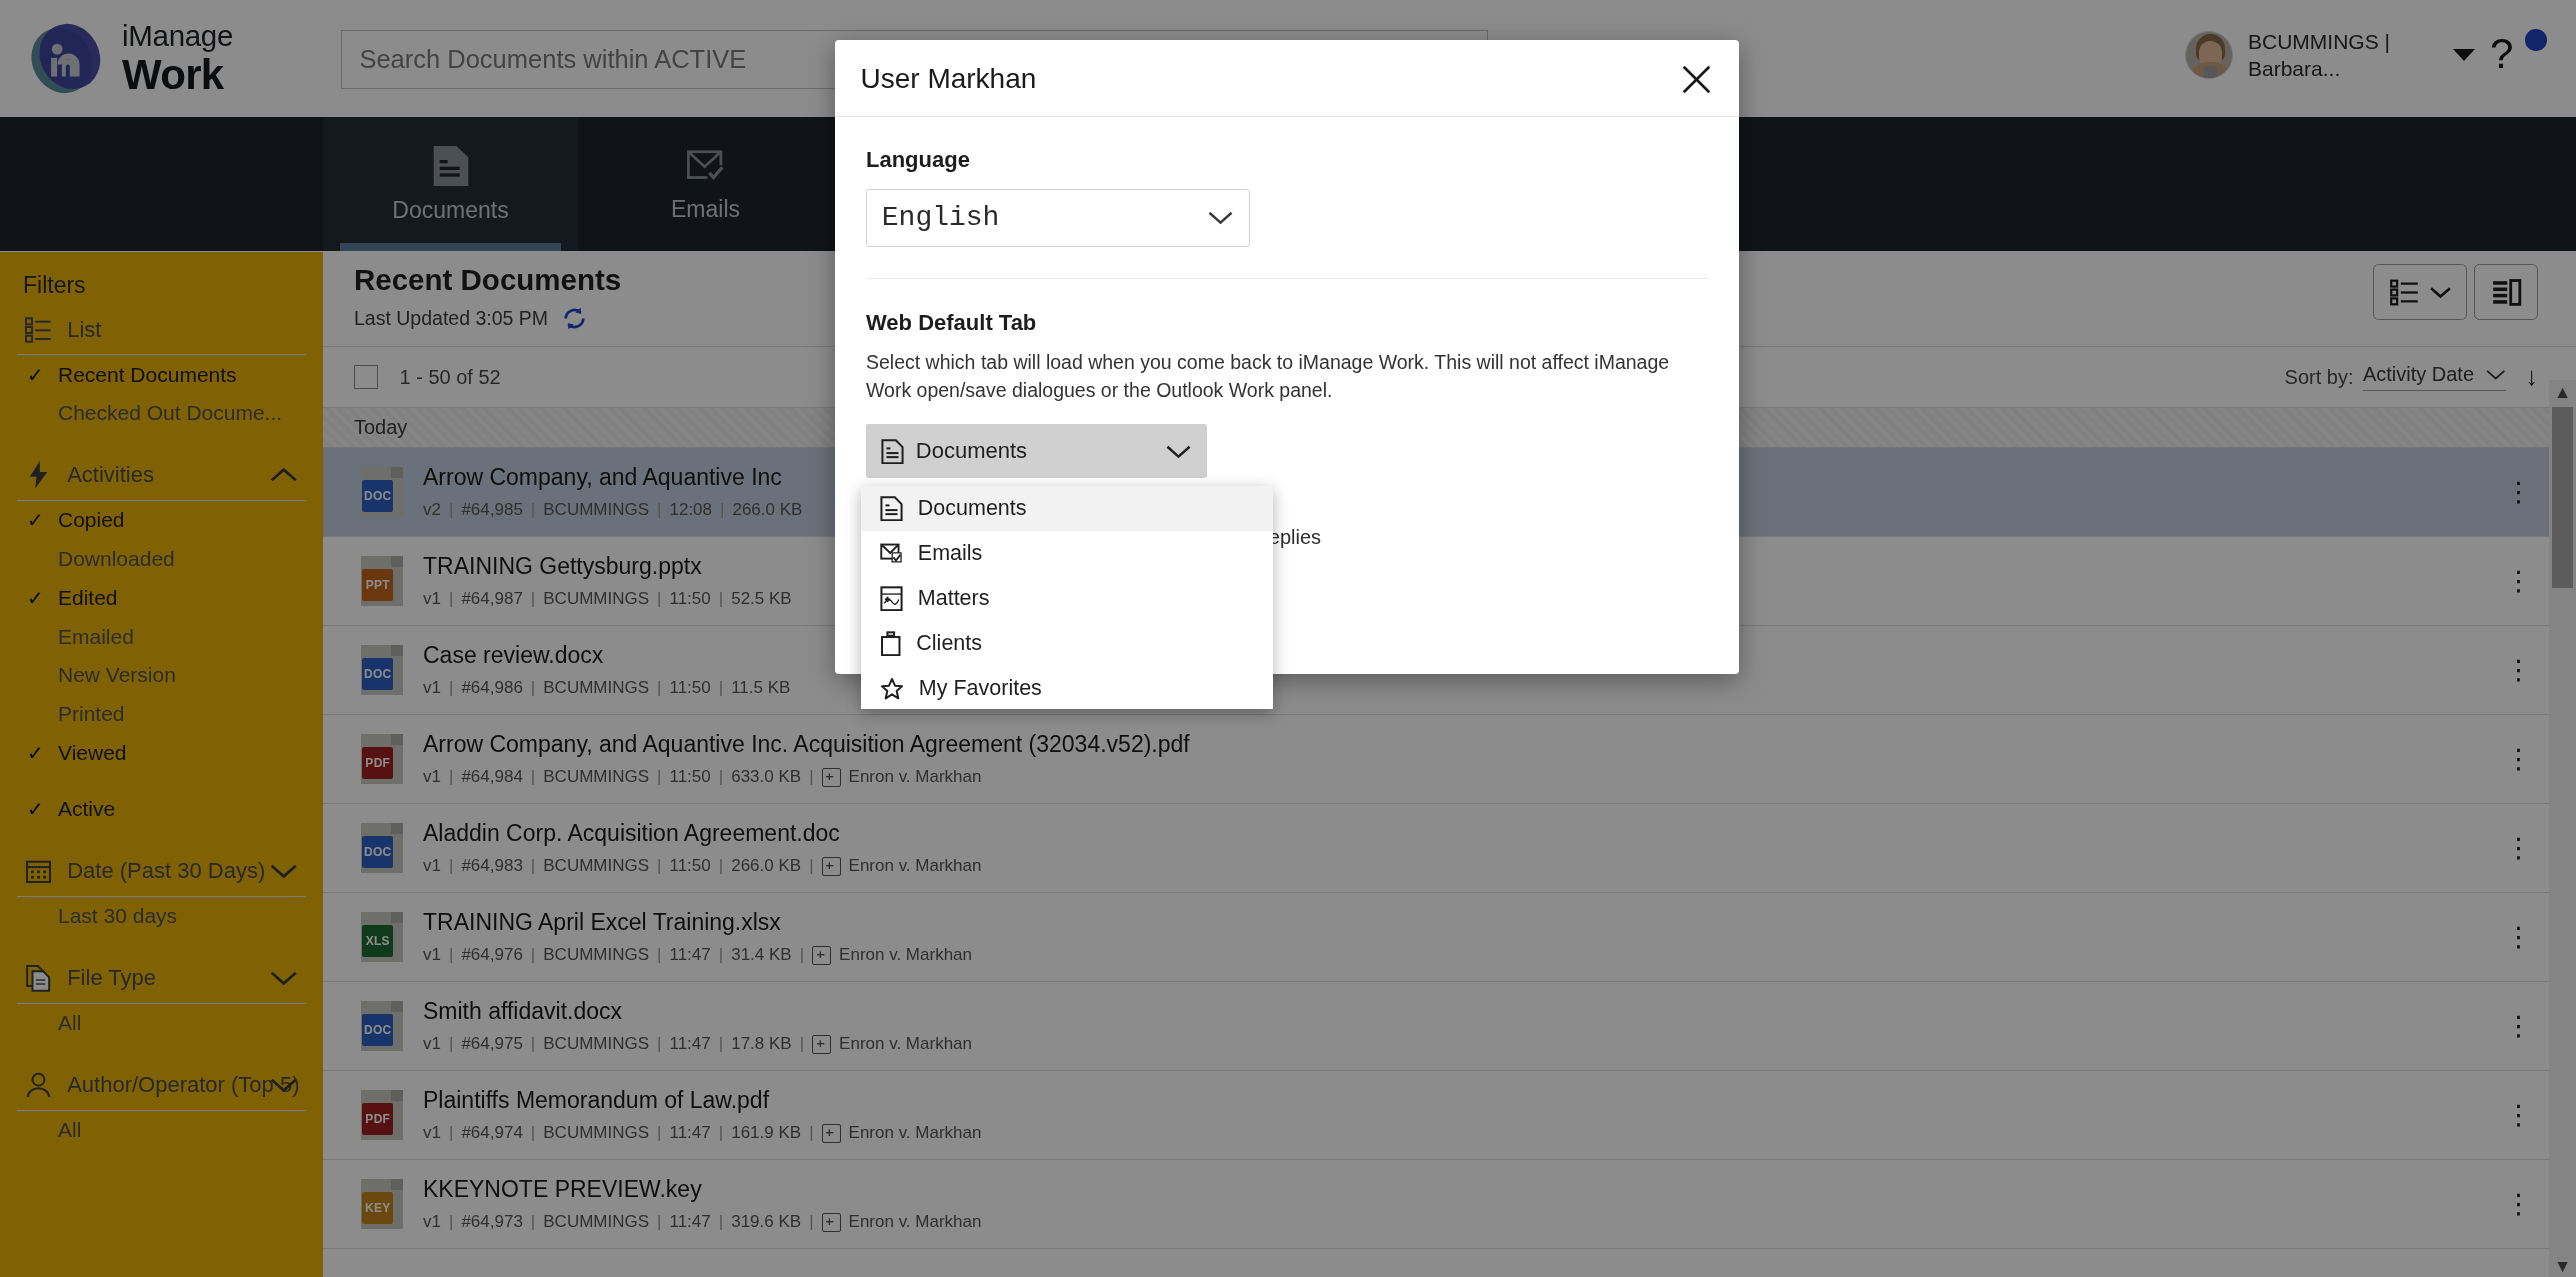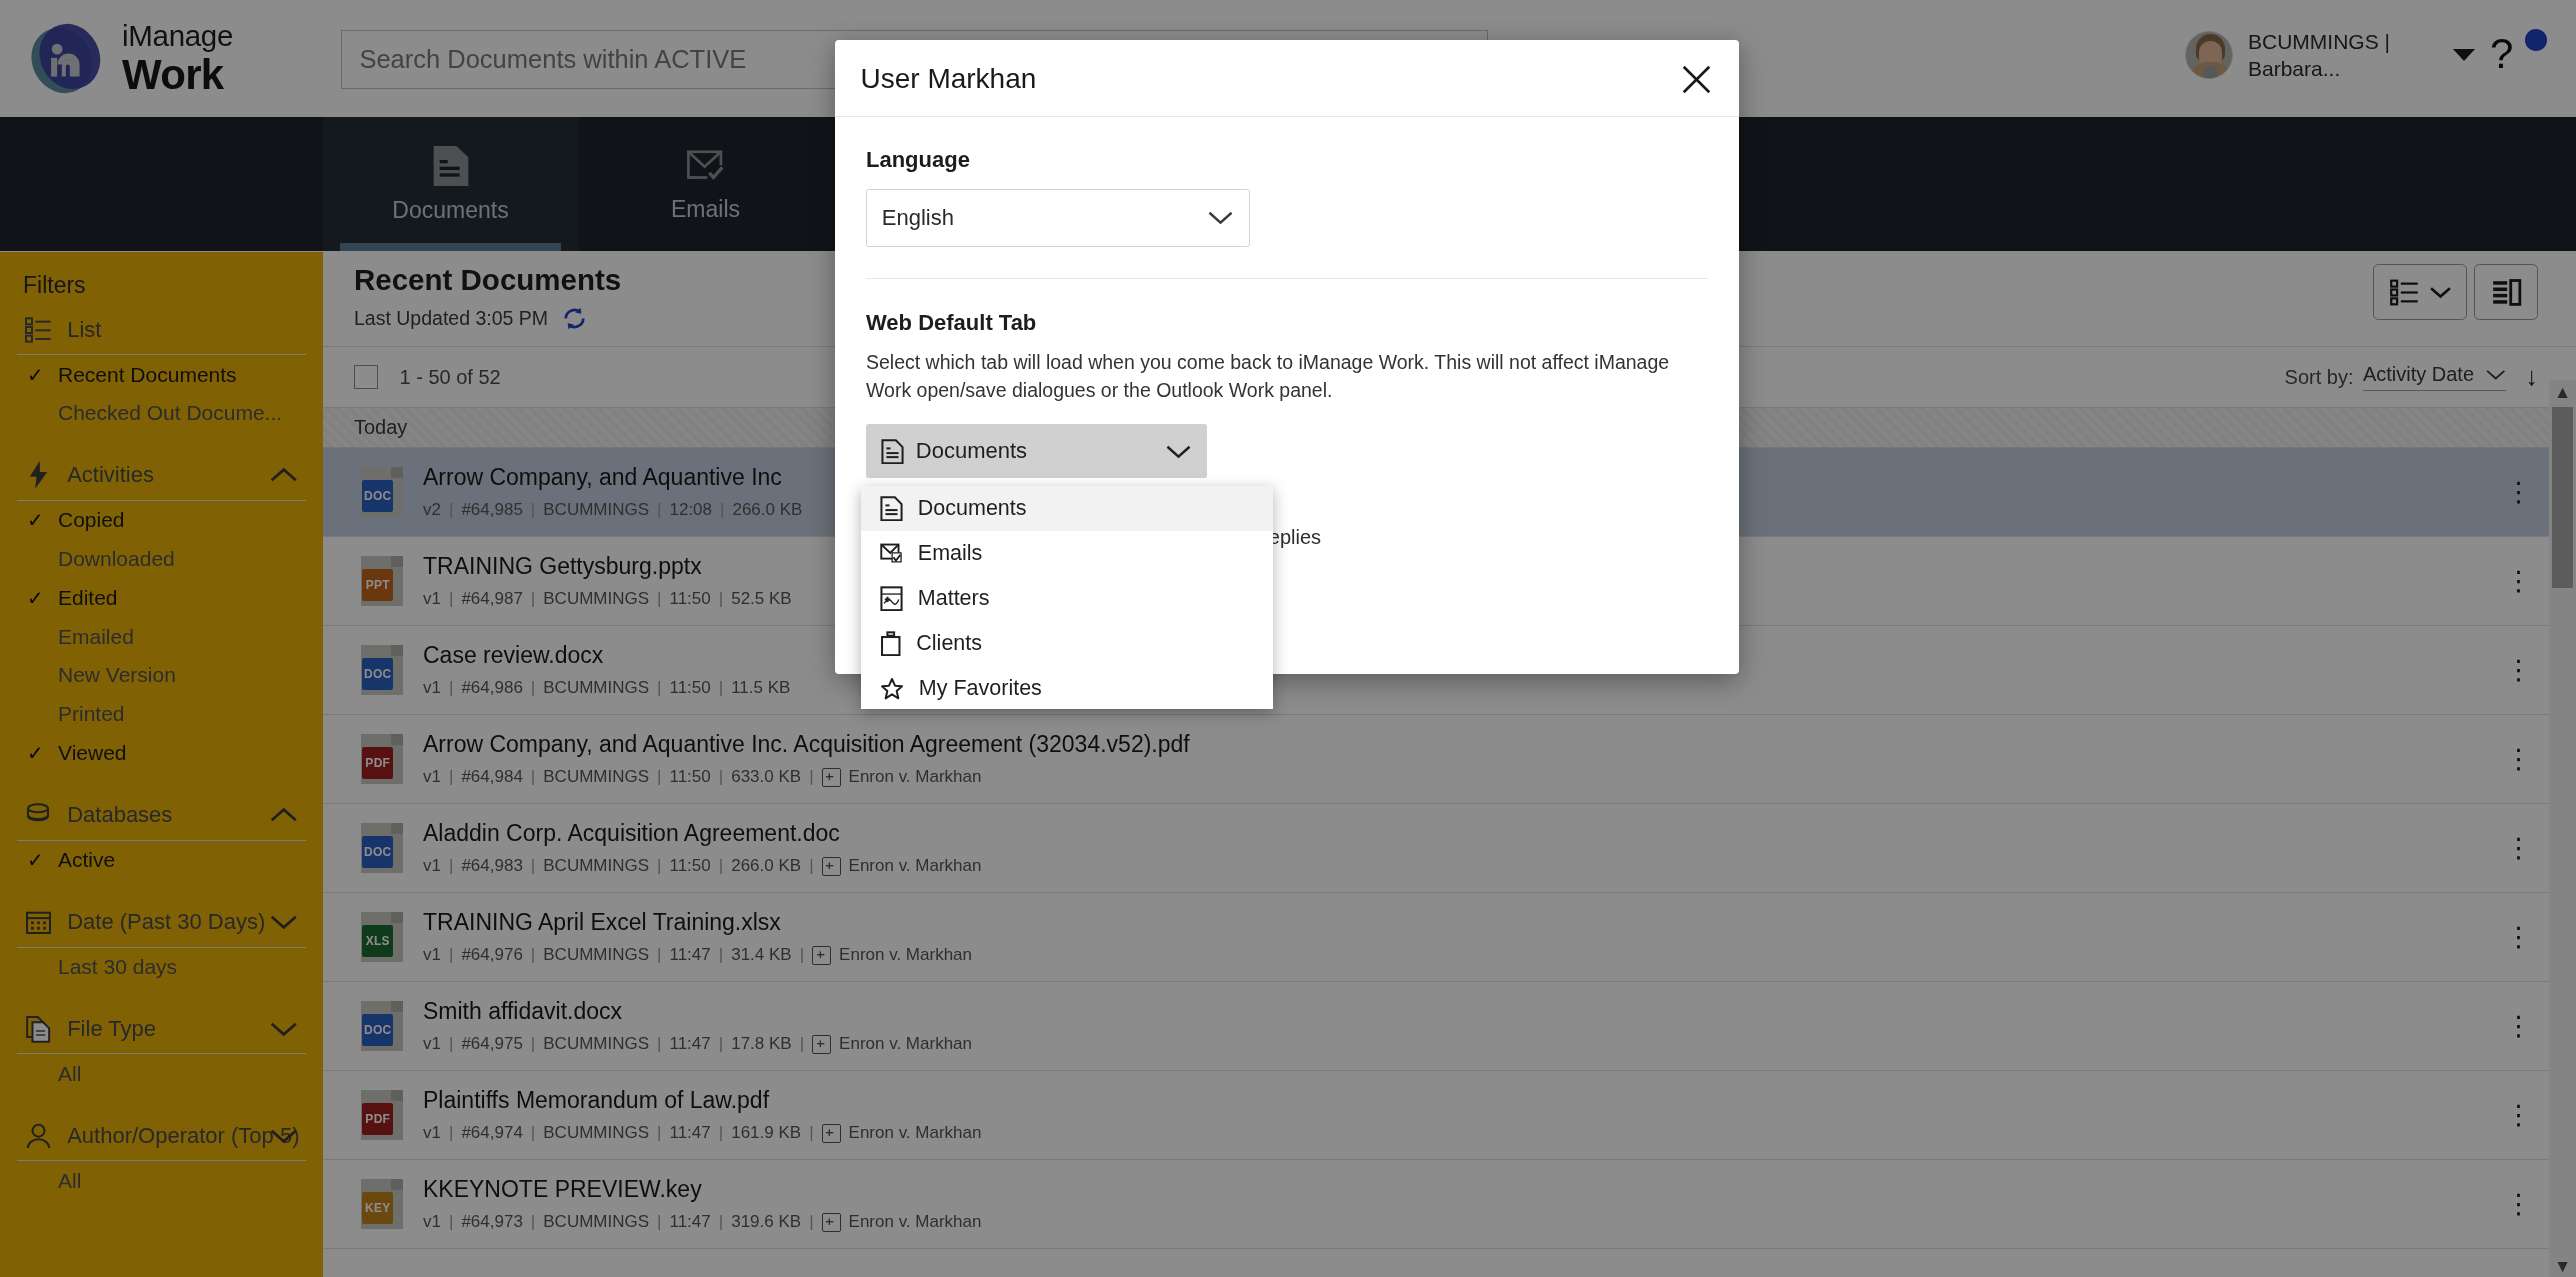--- a/index.html
+++ b/index.html
@@ -150,21 +150,21 @@
   }
   .modal-head { height: 77px; position: relative; border-bottom: 1.3px solid #e8e8e8; }
   .modal-title { position: absolute; left: 25.5px; top: 23px; font-size: 28px; color: #1a1a1a; }
   .modal-close { position: absolute; right: 23px; top: 20px; width: 39px; height: 39px; cursor: pointer; }
   .modal-body { padding: 29.5px 31px 0 31px; }
   .sec-label { font-size: 22px; color: #1d1d1d; font-weight: 600; }
   .select-box {
     margin-top: 16px; width: 384px; height: 58px; border: 1.3px solid #d2d2d2; border-radius: 2.7px;
     display: flex; align-items: center; padding: 0 14.8px; background: #fff; cursor: pointer;
   }
-  .select-box .sv { font-size: 22px; color: #2a2a2a; flex: 1; }
+  .select-box .sv { font-size: 28px; color: #2a2a2a; flex: 1; font-family: Liberation Mono, monospace; }
   .hr { margin: 31px 0 0 0; height: 1.3px; background: #e8e8e8; }
   .sec2 { margin-top: 31px; }
   .sec-desc { font-size: 19.5px; color: #333; line-height: 1.45; margin-top: 12px; max-width: 832px; }
   .tab-select {
     margin-top: 20px; width: 341px; height: 54px; background: #d0d0d0; border-radius: 2.7px;
     display: flex; align-items: center; padding: 0 14.8px; cursor: pointer;
   }
   .tab-select .tv { font-size: 22px; color: #1f1f1f; margin-left: 12px; flex: 1; }
   .behind-text { margin-top: 48px; font-size: 20px; color: #2d2d2d; padding-left: 335px; }
 
@@ -317,35 +317,20 @@
       <div class="fitem">
           <span class="ck"></span>
           <span>Printed</span>
         </div>
       <div class="fitem sel">
           <span class="ck">✓</span>
           <span>Viewed</span>
         </div>
       <div class="spacer-sm"></div>
 
-      <div class="fgroup-head">
-        <div class="fg-icon">
-          <svg width="28" height="28" viewBox="0 0 42 42">
-              <ellipse cx="21" cy="11" rx="15" ry="6" fill="none" stroke="#3c3c3c" stroke-width="3"></ellipse>
-              <path d="M6 11 v12 a15 6 0 0 0 30 0 v-12" fill="none" stroke="#3c3c3c" stroke-width="3"></path>
-              <path d="M6 21 a15 6 0 0 0 30 0" fill="none" stroke="#3c3c3c" stroke-width="3"></path>
-            </svg>
-        </div>
-        <div class="fg-label">Databases</div>
-        <div class="chev">
-          <svg width="29.5" height="19" viewBox="0 0 44 28">
-              <path d="M4 22 L22 6 L40 22" fill="none" stroke="#3a3a3a" stroke-width="4"></path>
-            </svg>
-        </div>
-      </div>
       <div class="fitem sel">
           <span class="ck">✓</span>
           <span>Active</span>
         </div>
       <div class="spacer-sm"></div>
 
       <div class="fgroup-head">
         <div class="fg-icon">
           <svg width="27" height="27" viewBox="0 0 40 40">
               <rect x="3" y="7" width="34" height="30" fill="none" stroke="#3c3c3c" stroke-width="3"></rect>

